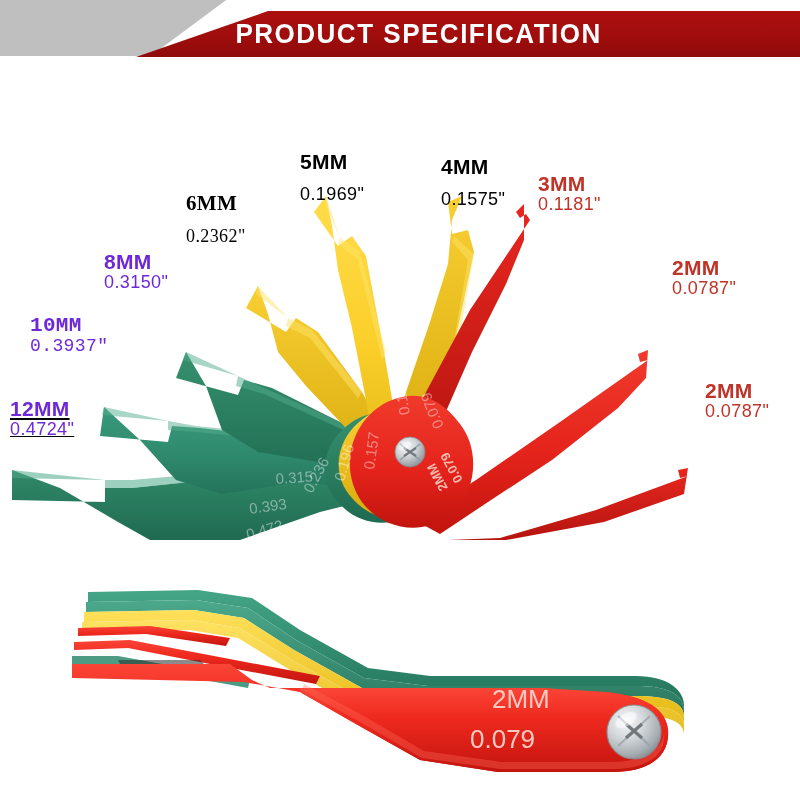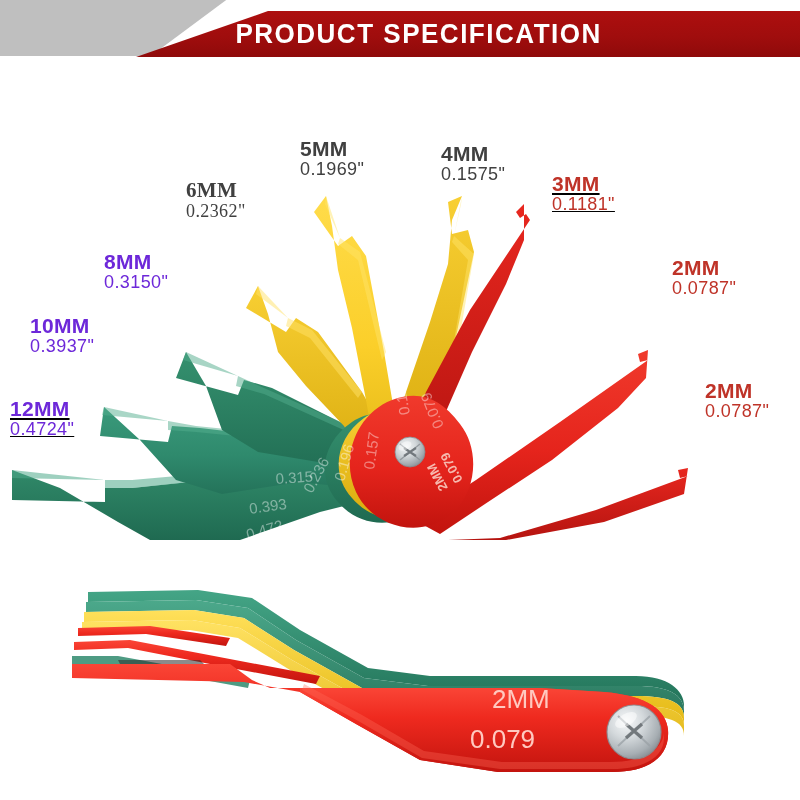--- a/index.html
+++ b/index.html
@@ -68,21 +68,21 @@
     display: block;
   }
   .label .inch {
     font-size: 18px;
     font-weight: normal;
     letter-spacing: 0.4px;
     display: block;
     margin-top: 1px;
   }
   .label.green .mm, .label.green .inch { color: #6d28d9; }
-  .label.yellow .mm, .label.yellow .inch { color: #404040; }
+  .label.yellow .mm, .label.yellow .inch { color: #000000; margin-top: 13px; }
   .label.red .mm, .label.red .inch { color: #bf3328; }
   .label.ta-left  { text-align: left; }
 
   
   .fan-wrap {
     position: absolute;
     left: 0; top: 70px;
     width: 800px; height: 470px;
   }
   .fan-svg { display: block; width: 800px; height: 470px; }
@@ -266,36 +266,36 @@
     <div class="label yellow ta-left" style="left:441px; top:143px;">
       <span class="mm">4MM</span>
       <span class="inch">0.1575"</span>
     </div>
 
     <div class="label yellow ta-left" style="left:186px; top:180px;font-family:Liberation Serif, serif;">
       <span class="mm">6MM</span>
       <span class="inch">0.2362"</span>
     </div>
 
-    <div class="label red ta-left" style="left:552px; top:173px;text-decoration:underline;">
+    <div class="label red ta-left" style="left:538px; top:173px;">
       <span class="mm">3MM</span>
       <span class="inch">0.1181"</span>
     </div>
 
     <div class="label green ta-left" style="left:104px; top:251px;">
       <span class="mm">8MM</span>
       <span class="inch">0.3150"</span>
     </div>
 
     <div class="label red ta-left" style="left:672px; top:257px;">
       <span class="mm">2MM</span>
       <span class="inch">0.0787"</span>
     </div>
 
-    <div class="label green ta-left" style="left:30px; top:315px;">
+    <div class="label green ta-left" style="left:30px; top:315px;font-family:Liberation Mono, monospace;">
       <span class="mm">10MM</span>
       <span class="inch">0.3937"</span>
     </div>
 
     <div class="label red ta-left" style="left:705px; top:380px;">
       <span class="mm">2MM</span>
       <span class="inch">0.0787"</span>
     </div>
 
     <div class="label green ta-left" style="left:10px; top:398px;text-decoration:underline;">

